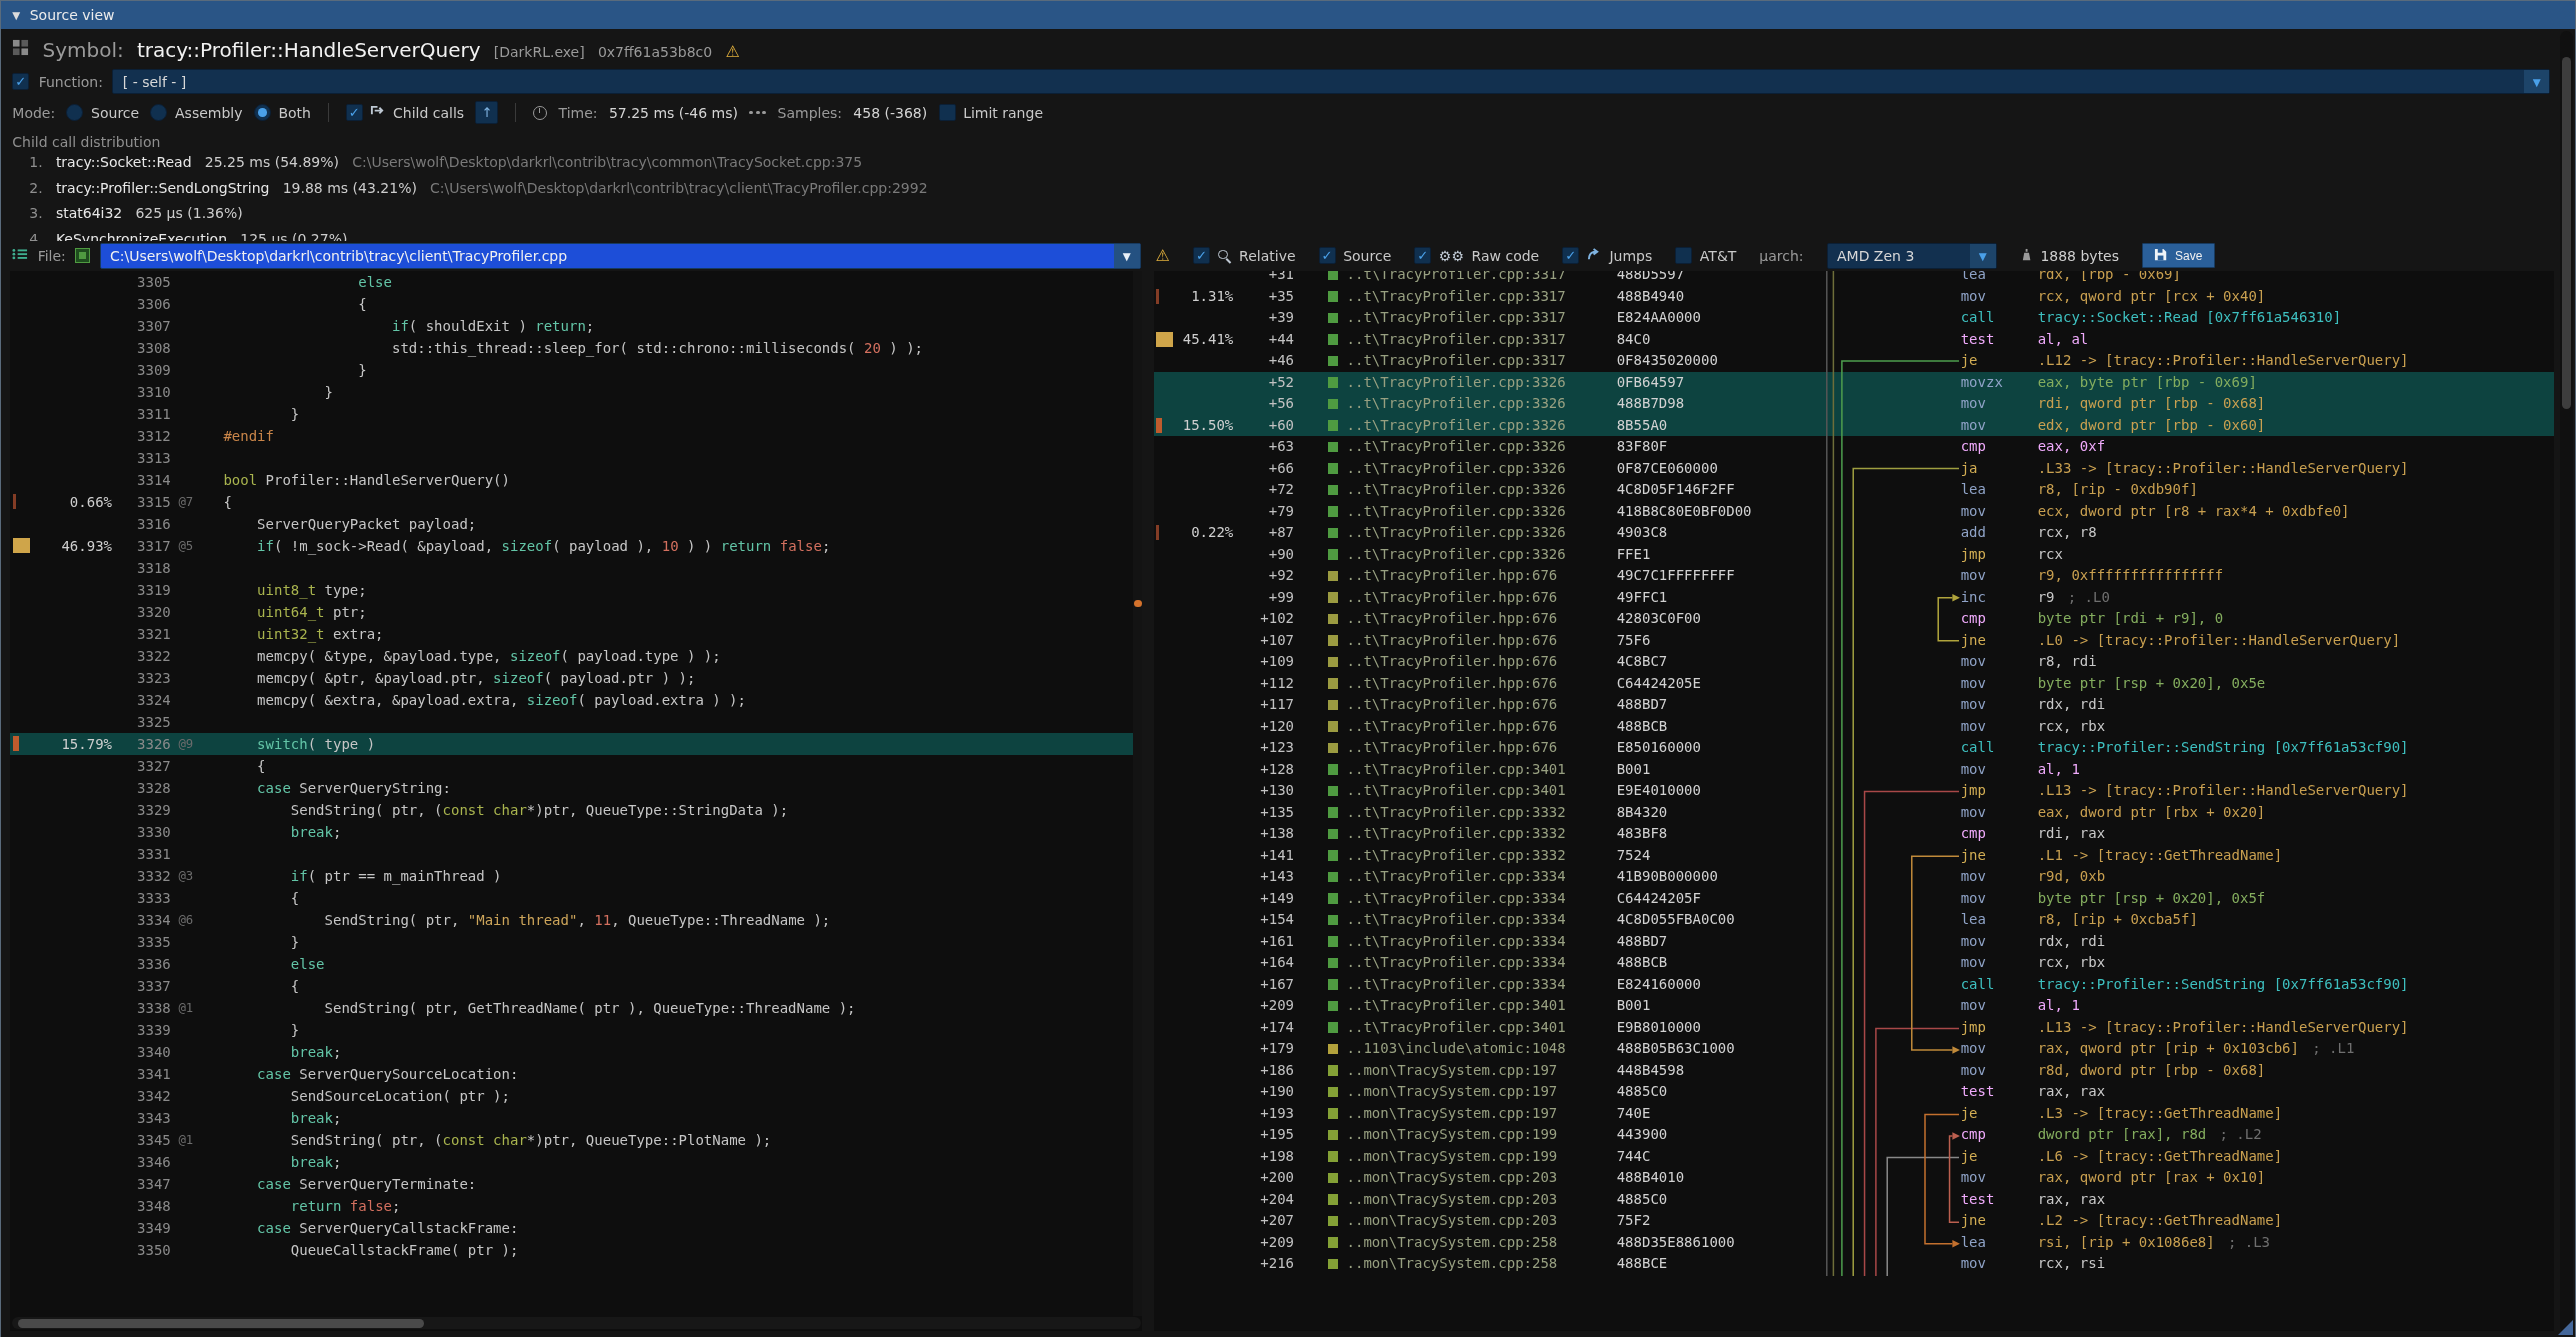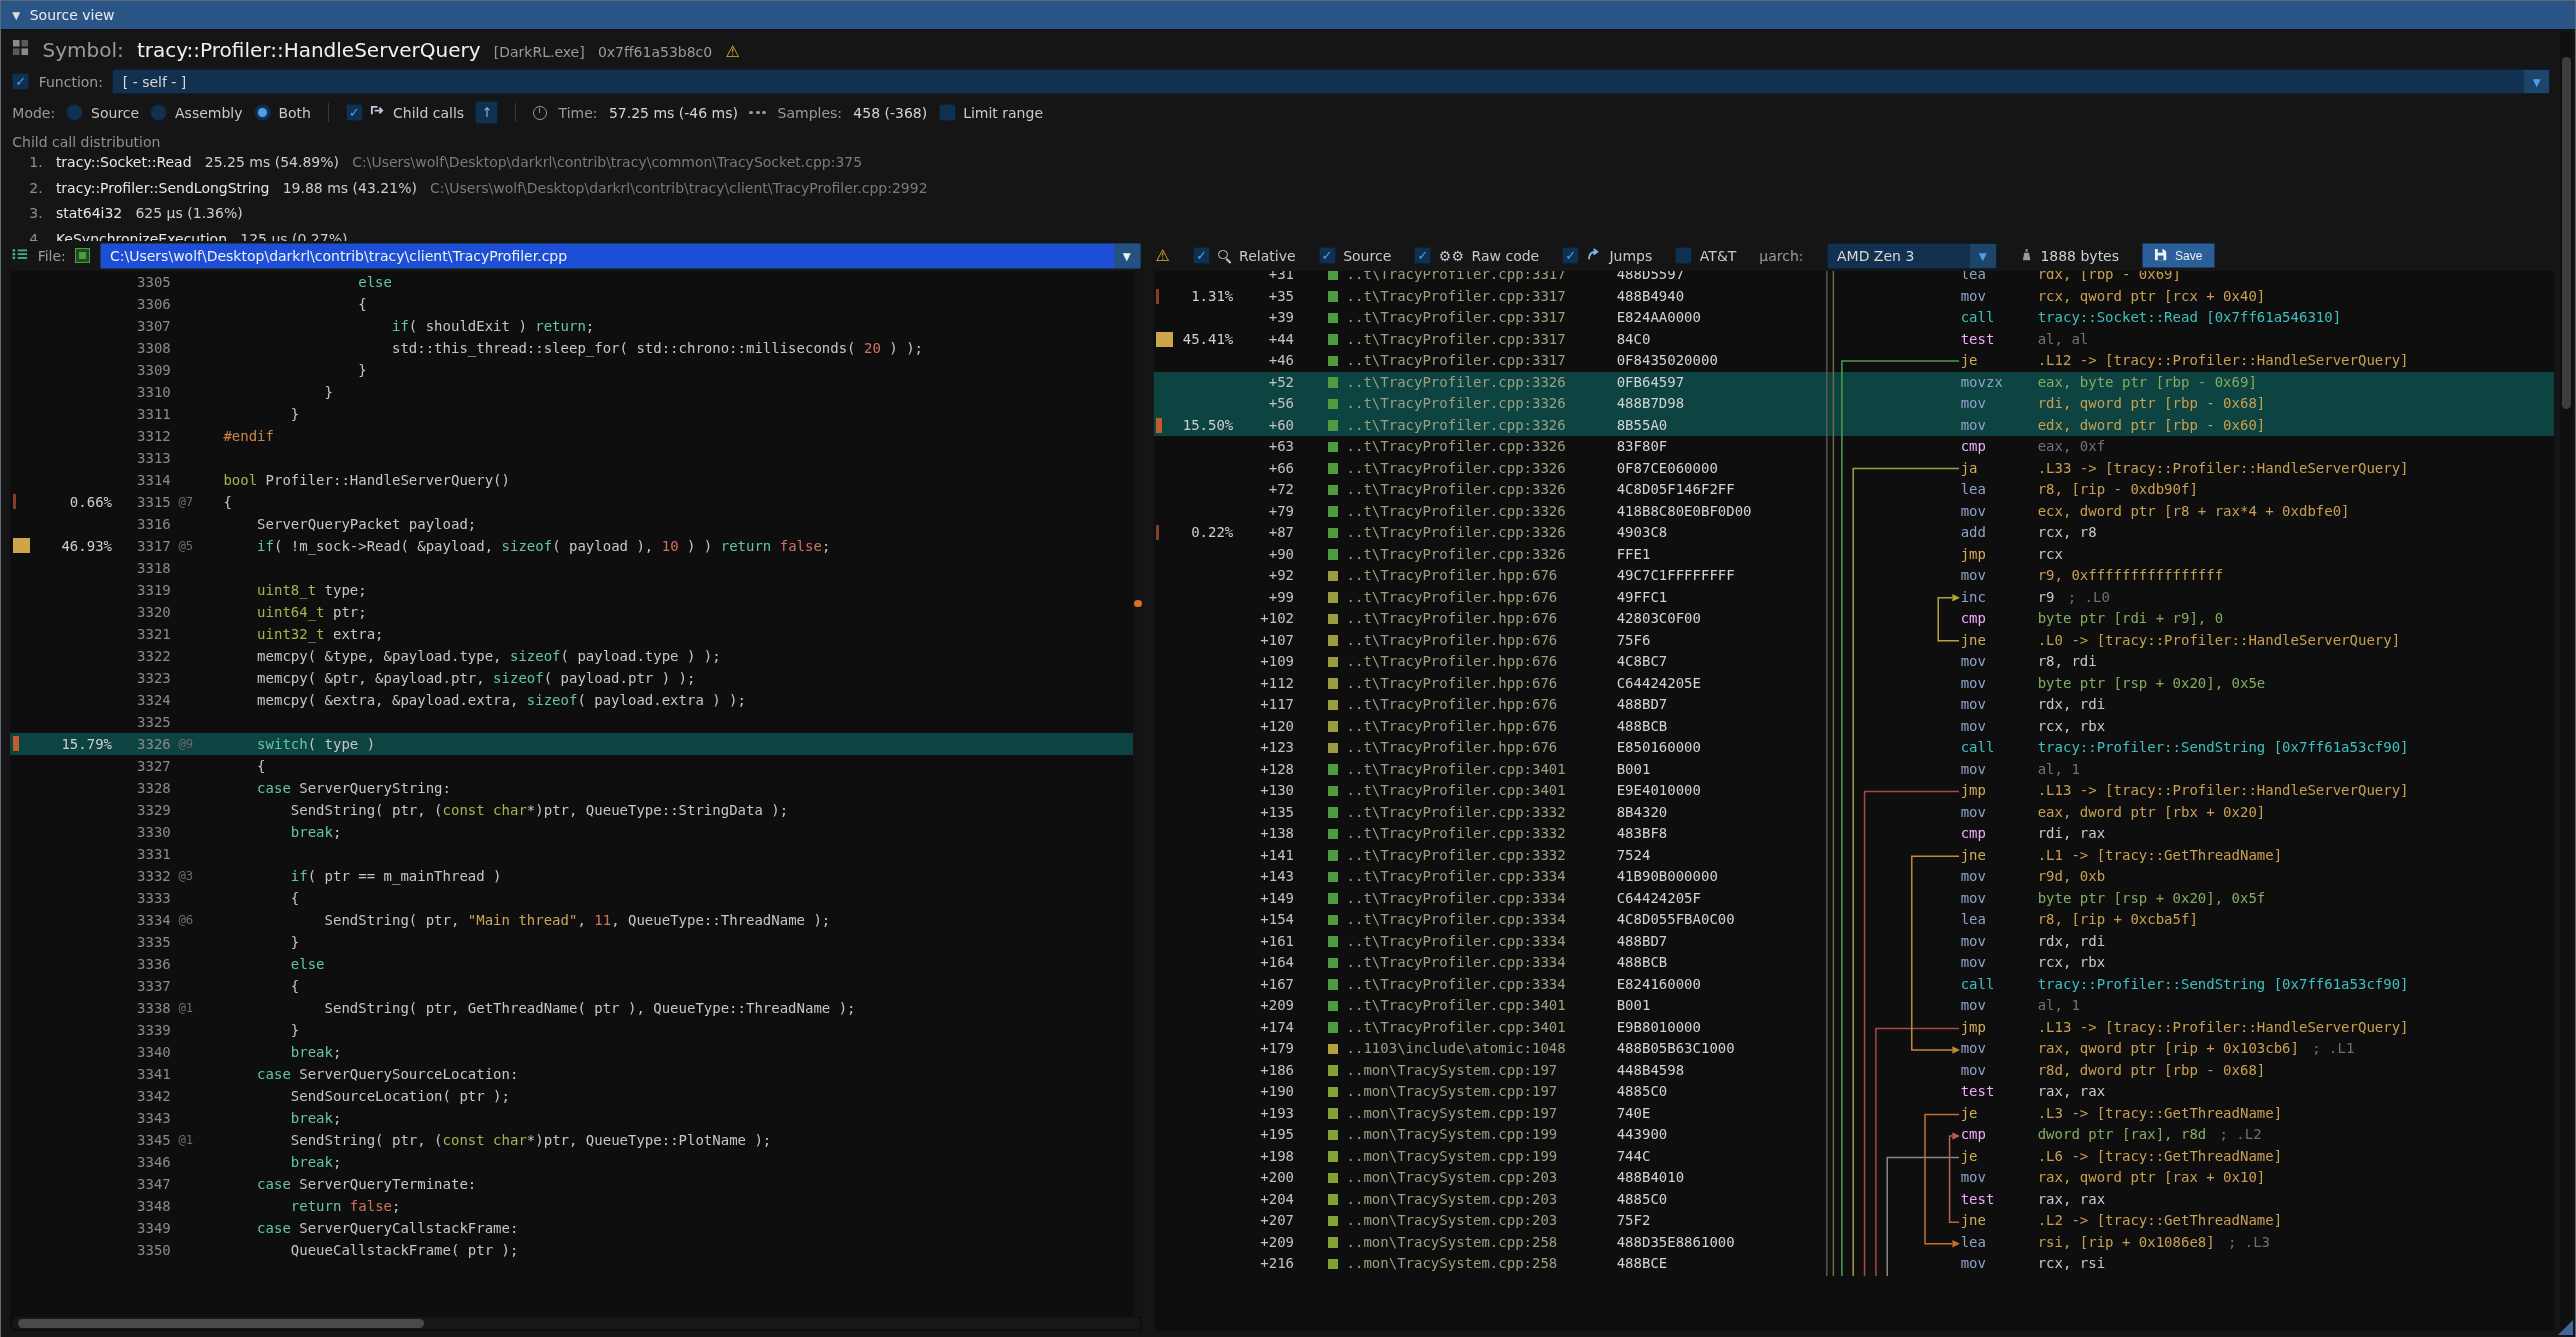--- a/index.html
+++ b/index.html
@@ -84,21 +84,21 @@
 .asm-row{display:grid;grid-template-columns:89px 57px 28px 289px 204px 140px 77px 1fr;height:21.5px;line-height:21.5px;align-items:center}
 .asm-row.hl{background:#0d4340}
 .asm-off{text-align:right;color:#c2c2c2;padding-right:5.7px}
 .asm-loc{color:#98a081;display:flex;align-items:center;overflow:hidden;white-space:nowrap}
 .lq{width:10.4px;height:10.4px;margin-right:8.5px;flex:0 0 auto}
 .lq-g{background:#4f9b41}.lq-o{background:#9b9b41}.lq-y{background:#b3a23c}.lq-l{background:#84a136}
 .asm-bytes{color:#d2d2d2;white-space:nowrap}
 .asm-mn{white-space:nowrap}
 .asm-ops{white-space:nowrap;overflow:hidden}
 .m-mov{color:#8fa3c7}.m-cmp{color:#f0abfc}.m-jmp{color:#d3ae54}.m-call{color:#3ec0c0}
-.o-gold{color:#c9a050}.o-teal{color:#737373}.o-green{color:#84ad5e}.o-white{color:#c9c9c9}.o-call{color:#3ec0c0}
+.o-gold{color:#c9a050}.o-teal{color:#f0abfc}.o-green{color:#84ad5e}.o-white{color:#c9c9c9}.o-call{color:#3ec0c0}
 .asm-cm{color:#6f6f6f;margin-left:13.2px}
 .jump-svg{position:absolute;left:667px;top:0;pointer-events:none}
 
 
 .hscroll{position:absolute;left:1.9px;right:1.9px;bottom:1.9px;height:12.3px;background:#171717;border-radius:6.6px}
 .hscroll .thumb{position:absolute;left:5.7px;top:1.9px;height:8.5px;width:36%;background:#4a4a4a;border-radius:4.7px}
 .lvtrack{position:absolute;right:0;top:0;bottom:15px;width:9.4px;background:#131313}
 .ldot{position:absolute;right:0.9px;top:31%;width:7.6px;height:7.6px;border-radius:50%;background:#d4722c}
 .win-vscroll{position:absolute;right:1.9px;top:30px;bottom:3.8px;width:13.2px;background:#101010;border-radius:6.6px}
 .win-vscroll .thumb{position:absolute;left:1.9px;top:2%;height:27%;width:9.4px;background:#3d3d3d;border-radius:4.7px}

